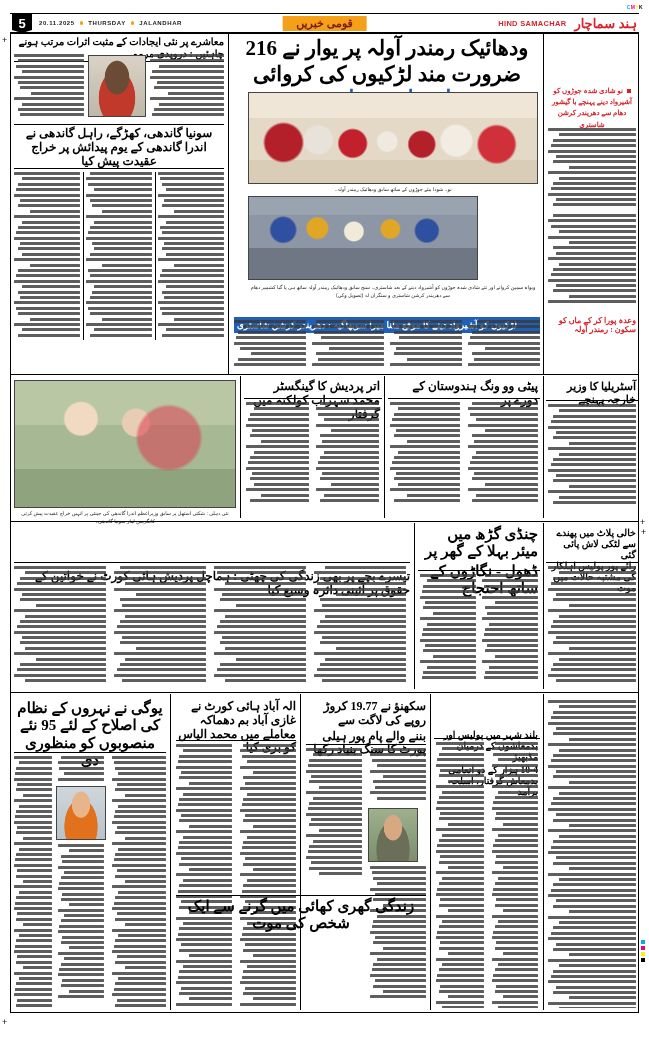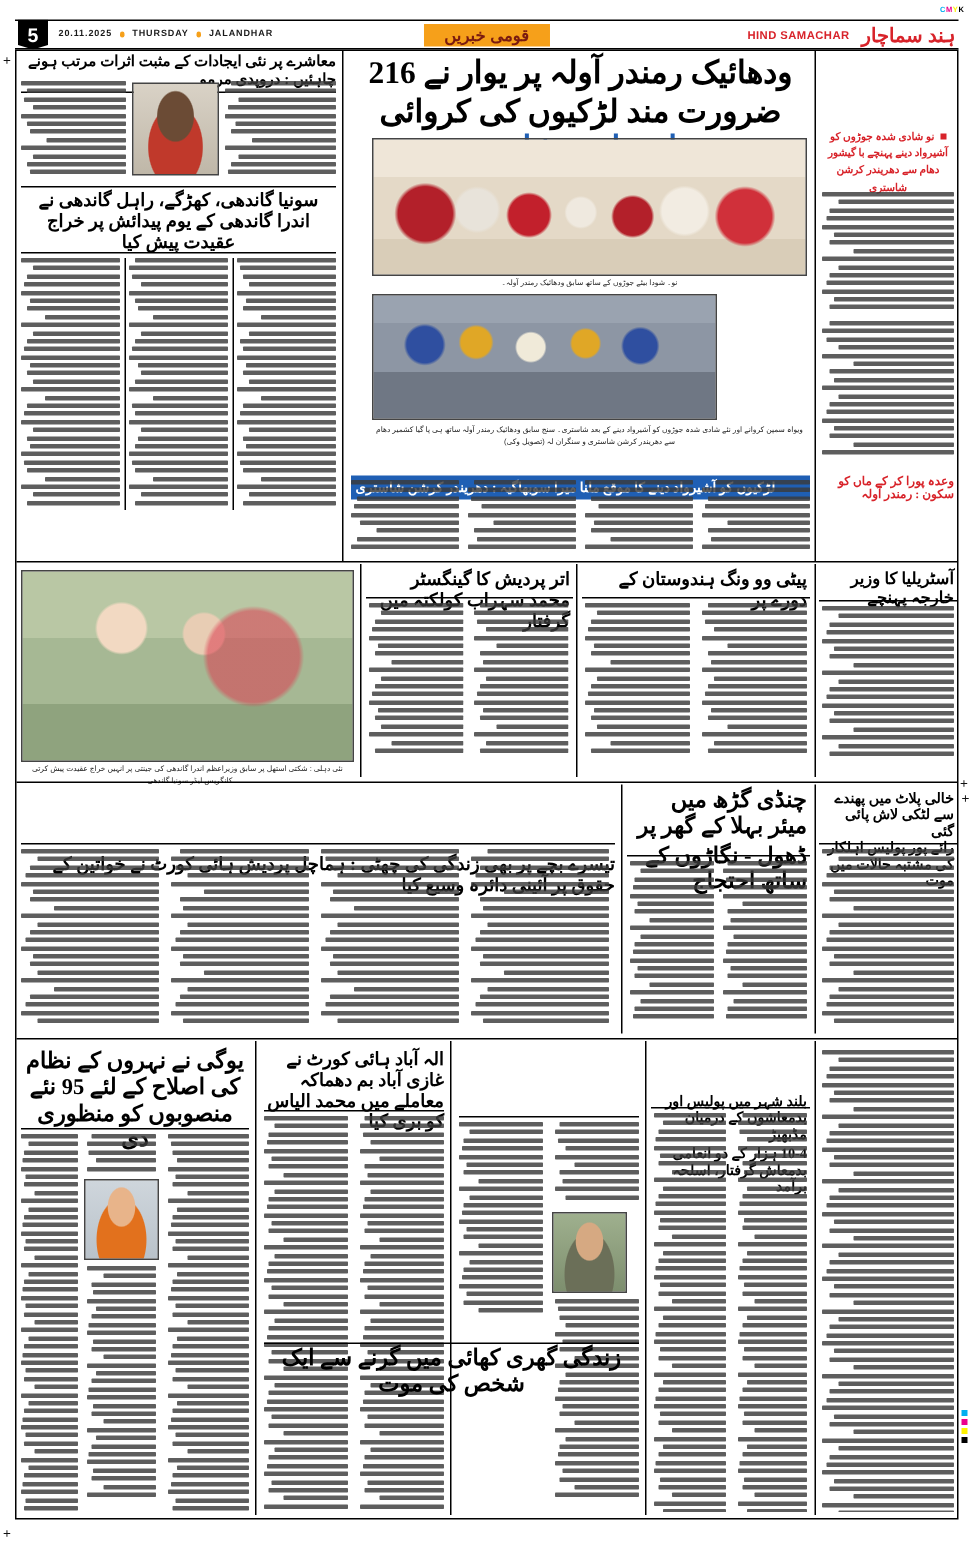--- a/index.html
+++ b/index.html
@@ -969,20 +969,24 @@
       <div class="ln s3"></div>
       <div class="ln s2"></div>
       <div class="ln s4"></div>
     <div class="ln s1"></div>
       <div class="ln s6"></div>
       <div class="ln s2"></div>
       <div class="ln s5"></div>
     <div class="ln s1"></div>
   </div>
 
+  <div style="position:absolute; left:306px; top:700px; width:120px;">
+    <div class="hl hl-md" style="text-align:right;">سکھنؤ نے 19.77 کروڑ روپے کی لاگت سے</div>
+    <div class="hl hl-md" style="text-align:right; margin-top:2px;">بننے والے پام پور ہیلی پورٹ کا سنگ بنیاد رکھا</div>
+  </div>
   <div class="rule-h" style="left:306px; top:744px; width:120px;"></div>
   <div class="body" style="position:absolute; left:306px; top:748px; width:56px; height:132px;">
     <div class="ln s1"></div>
       <div class="ln s3"></div>
       <div class="ln s2"></div>
       <div class="ln s4"></div>
     <div class="ln s1"></div>
       <div class="ln s6"></div>
       <div class="ln s2"></div>
       <div class="ln s5"></div>

